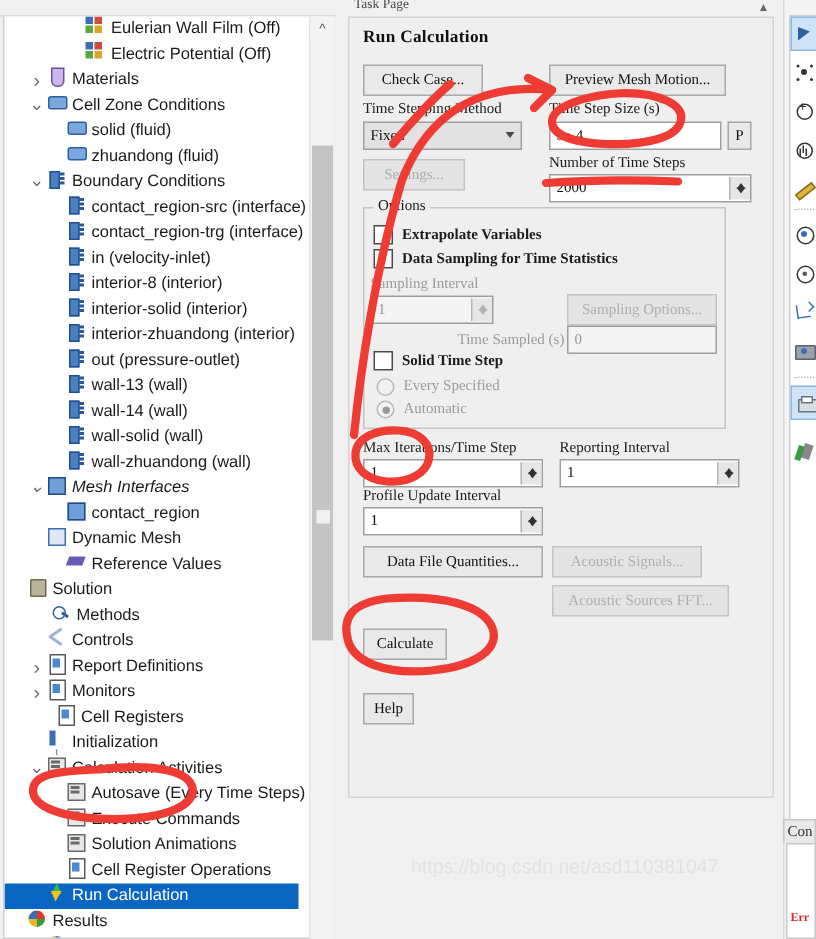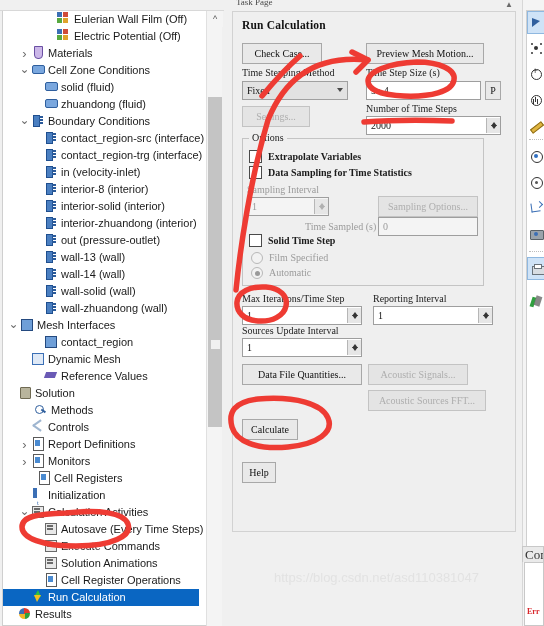--- a/index.html
+++ b/index.html
@@ -263,21 +263,21 @@
      width:6px;height:3px;background:#ffffff;border:1px solid #6a737b; }
   .gl-brush::before { content:""; position:absolute; left:1px; top:1px;
      width:4px;height:10px;background:#2f9f3f;transform:rotate(18deg); }
   .gl-brush::after { content:""; position:absolute; left:5px; top:0px;
      width:6px;height:10px;background:#6a6a6a;transform:rotate(18deg);opacity:.8; }
 
   
   #console-tab {
     position:absolute; left:522px; top:546px; width:22px; height:16px;
     background:#eaeaea; border:1px solid #c8c8c8; border-bottom:none;
-    font-size:13px; color:#333; line-height:15px; padding-left:2px;
+    font-size:10px; color:#333; line-height:15px; padding-left:2px;
     font-family:"Liberation Serif", serif; overflow:hidden; white-space:nowrap;
   }
   #console-body {
     position:absolute; left:524px; top:562px; width:20px; height:64px;
     background:#ffffff; border:1px solid #c8c8c8;
   }
   #console-err {
     position:absolute; left:527px; top:607px; font-size:8px; color:#d8262b;
     font-family:"Liberation Serif", serif; font-weight:bold; white-space:nowrap;
   }
@@ -314,21 +314,21 @@
           <div class="trow" style="padding-left: 28px;"><span class="tw"></span><span class="ticon ic-bc"></span><span class="tlbl">contact_region-trg (interface)</span></div>
           <div class="trow" style="padding-left: 28px;"><span class="tw"></span><span class="ticon ic-bc"></span><span class="tlbl">in (velocity-inlet)</span></div>
           <div class="trow" style="padding-left: 28px;"><span class="tw"></span><span class="ticon ic-bc"></span><span class="tlbl">interior-8 (interior)</span></div>
           <div class="trow" style="padding-left: 28px;"><span class="tw"></span><span class="ticon ic-bc"></span><span class="tlbl">interior-solid (interior)</span></div>
           <div class="trow" style="padding-left: 28px;"><span class="tw"></span><span class="ticon ic-bc"></span><span class="tlbl">interior-zhuandong (interior)</span></div>
           <div class="trow" style="padding-left: 28px;"><span class="tw"></span><span class="ticon ic-bc"></span><span class="tlbl">out (pressure-outlet)</span></div>
           <div class="trow" style="padding-left: 28px;"><span class="tw"></span><span class="ticon ic-bc"></span><span class="tlbl">wall-13 (wall)</span></div>
           <div class="trow" style="padding-left: 28px;"><span class="tw"></span><span class="ticon ic-bc"></span><span class="tlbl">wall-14 (wall)</span></div>
           <div class="trow" style="padding-left: 28px;"><span class="tw"></span><span class="ticon ic-bc"></span><span class="tlbl">wall-solid (wall)</span></div>
           <div class="trow" style="padding-left: 28px;"><span class="tw"></span><span class="ticon ic-bc"></span><span class="tlbl">wall-zhuandong (wall)</span></div>
-          <div class="trow" style="padding-left: 4px;"><span class="tw arrow-down"></span><span class="ticon ic-mesh"></span><span class="tlbl">Mesh Interfaces</span></div>
+          <div class="trow" style="padding-left: 15px; font-style: italic;"><span class="tw arrow-down"></span><span class="ticon ic-mesh"></span><span class="tlbl">Mesh Interfaces</span></div>
           <div class="trow" style="padding-left: 28px;"><span class="tw"></span><span class="ticon ic-mesh"></span><span class="tlbl">contact_region</span></div>
           <div class="trow" style="padding-left: 15px;"><span class="tw"></span><span class="ticon ic-dyn"></span><span class="tlbl">Dynamic Mesh</span></div>
           <div class="trow" style="padding-left: 28px;"><span class="tw"></span><span class="ticon ic-ref"></span><span class="tlbl">Reference Values</span></div>
           <div class="trow" style="padding-left: 2px;"><span class="tw"></span><span class="ticon ic-sol"></span><span class="tlbl">Solution</span></div>
           <div class="trow" style="padding-left: 18px;"><span class="tw"></span><span class="ticon ic-meth"></span><span class="tlbl">Methods</span></div>
           <div class="trow" style="padding-left: 15px;"><span class="tw"></span><span class="ticon ic-ctrl"></span><span class="tlbl">Controls</span></div>
           <div class="trow" style="padding-left: 15px;"><span class="tw arrow-right"></span><span class="ticon ic-doc"></span><span class="tlbl">Report Definitions</span></div>
           <div class="trow" style="padding-left: 15px;"><span class="tw arrow-right"></span><span class="ticon ic-doc"></span><span class="tlbl">Monitors</span></div>
           <div class="trow" style="padding-left: 21px;"><span class="tw"></span><span class="ticon ic-doc"></span><span class="tlbl">Cell Registers</span></div>
           <div class="trow" style="padding-left: 15px;"><span class="tw"></span><span class="ticon ic-init"></span><span class="tlbl">Initialization</span></div>
@@ -402,38 +402,38 @@
 
       <div class="flabel dim" style="left:72px; top:209px;">Time Sampled (s)</div>
       <div class="finput dim" style="left:145px; top:205px; width:100px;">
         <span>0</span>
       </div>
 
       <div class="cbx" style="left:16px; top:222px;"></div>
       <div class="flabel" style="left:35px; top:223px; font-weight:bold;">Solid Time Step</div>
 
       <div class="rdo" style="left:18px; top:240px;"></div>
-      <div class="flabel dim" style="left:36px; top:240px;">Film Specified</div>
+      <div class="flabel dim" style="left:36px; top:240px;">Every Specified</div>
 
       <div class="rdo on" style="left:18px; top:255px;"></div>
       <div class="flabel dim" style="left:36px; top:255px;">Automatic</div>
 
       <div class="flabel" style="left:9px; top:281px;">Max Iterations/Time Step</div>
       <div class="finput" style="left:9px; top:294px; width:120px;">
         <span>1</span>
         <span class="spin" style="right:0;"></span>
       </div>
 
       <div class="flabel" style="left:140px; top:281px;">Reporting Interval</div>
       <div class="finput" style="left:140px; top:294px; width:120px;">
         <span>1</span>
         <span class="spin" style="right:0;"></span>
       </div>
 
-      <div class="flabel" style="left:9px; top:313px;">Sources Update Interval</div>
+      <div class="flabel" style="left:9px; top:313px;">Profile Update Interval</div>
       <div class="finput" style="left:9px; top:326px; width:120px;">
         <span>1</span>
         <span class="spin" style="right:0;"></span>
       </div>
 
       <div class="fbtn" style="left:9px; top:352px; width:120px;">Data File Quantities...</div>
       <div class="fbtn disabled" style="left:135px; top:352px; width:100px;">Acoustic Signals...</div>
       <div class="fbtn disabled" style="left:135px; top:378px; width:118px;">Acoustic Sources FFT...</div>
 
       <div class="fbtn" style="left:9px; top:407px; width:56px;">Calculate</div>

